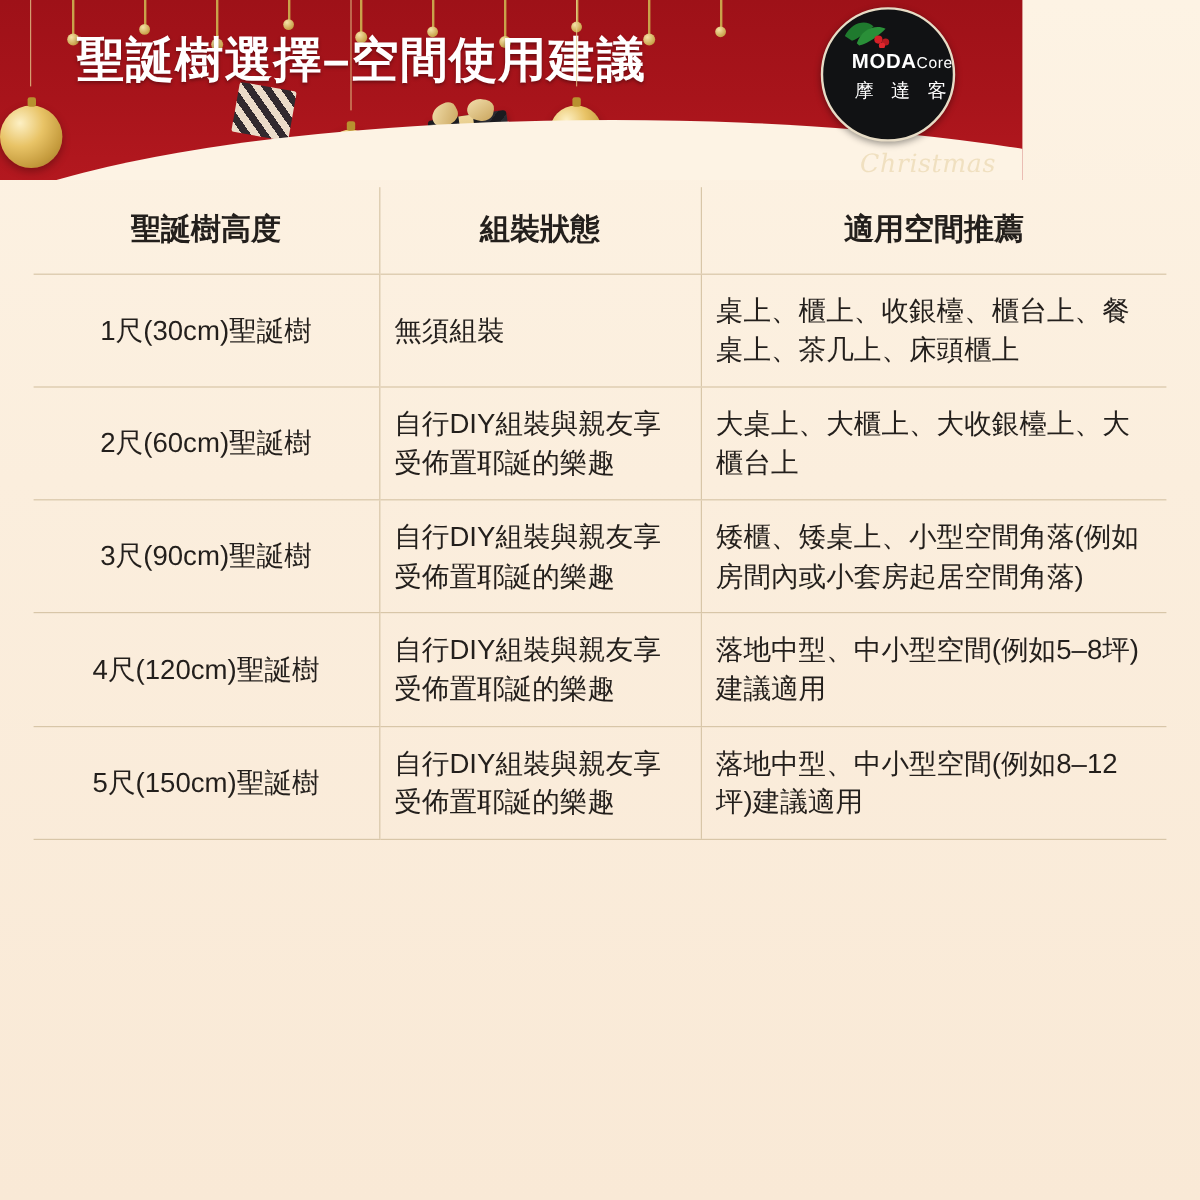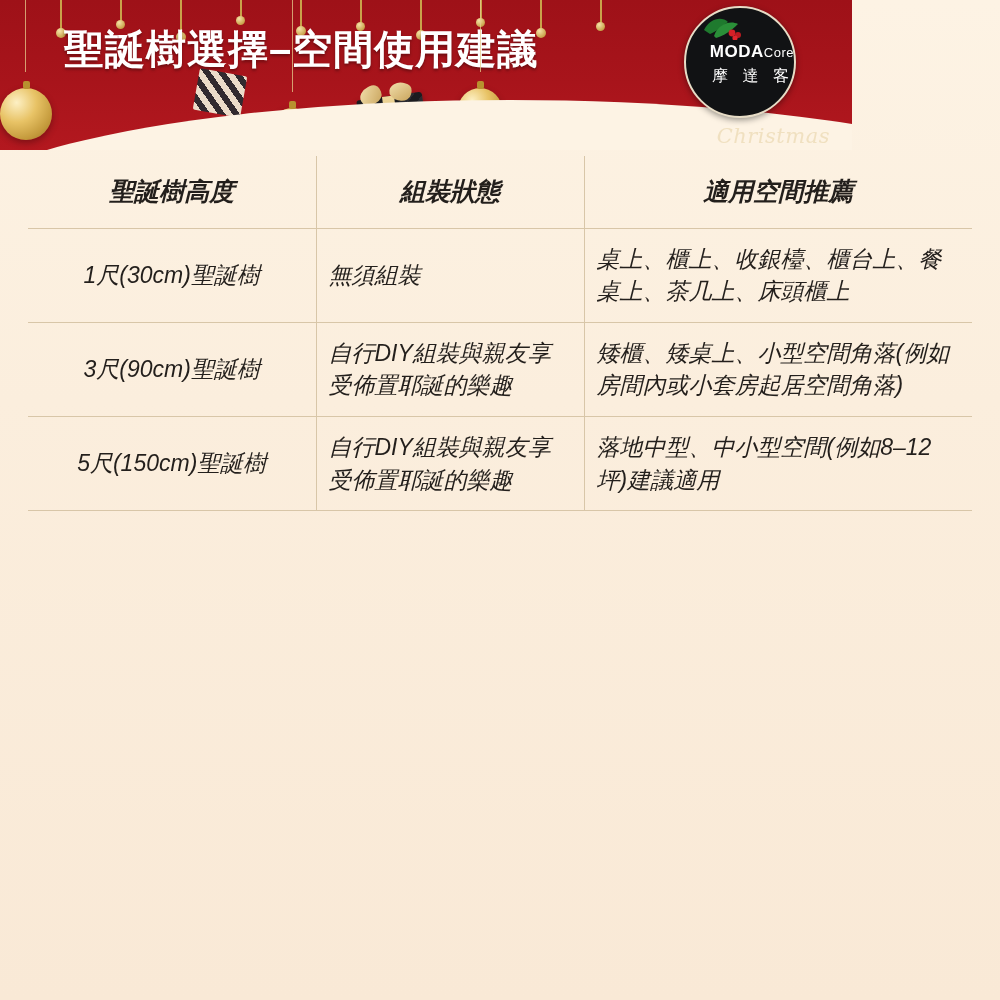--- a/index.html
+++ b/index.html
@@ -221,21 +221,20 @@
     width: 944px;
     border-collapse: collapse;
     table-layout: fixed;
   }
   .table th, .table td {
     border-bottom: 1px solid #d8c6a8;
     vertical-align: middle;
     padding: 14px 12px;
     color: #231f1c;
     line-height: 1.42;
-    font-style: italic;
   }
   .table th {
     font-size: 25px;
     font-weight: bold;
     text-align: center;
     padding-top: 18px;
     padding-bottom: 18px;
   }
   .table td {
     font-size: 23px;
@@ -352,23 +351,33 @@
         <th>適用空間推薦</th>
       </tr>
     </thead>
     <tbody>
       <tr>
         <td class="cell-height">1尺(30cm)聖誕樹</td>
         <td class="cell-assembly assembly-center">無須組裝</td>
         <td class="cell-space">桌上、櫃上、收銀檯、櫃台上、餐桌上、茶几上、床頭櫃上</td>
       </tr>
       <tr>
+        <td class="cell-height">2尺(60cm)聖誕樹</td>
+        <td class="cell-assembly">自行DIY組裝與親友享受佈置耶誕的樂趣</td>
+        <td class="cell-space">大桌上、大櫃上、大收銀檯上、大櫃台上</td>
+      </tr>
+      <tr>
         <td class="cell-height">3尺(90cm)聖誕樹</td>
         <td class="cell-assembly">自行DIY組裝與親友享受佈置耶誕的樂趣</td>
         <td class="cell-space">矮櫃、矮桌上、小型空間角落(例如房間內或小套房起居空間角落)</td>
+      </tr>
+      <tr>
+        <td class="cell-height">4尺(120cm)聖誕樹</td>
+        <td class="cell-assembly">自行DIY組裝與親友享受佈置耶誕的樂趣</td>
+        <td class="cell-space">落地中型、中小型空間(例如5–8坪)建議適用</td>
       </tr>
       <tr class="last-row">
         <td class="cell-height">5尺(150cm)聖誕樹</td>
         <td class="cell-assembly">自行DIY組裝與親友享受佈置耶誕的樂趣</td>
         <td class="cell-space">落地中型、中小型空間(例如8–12坪)建議適用</td>
       </tr>
     </tbody>
   </table>
 
 </div>

